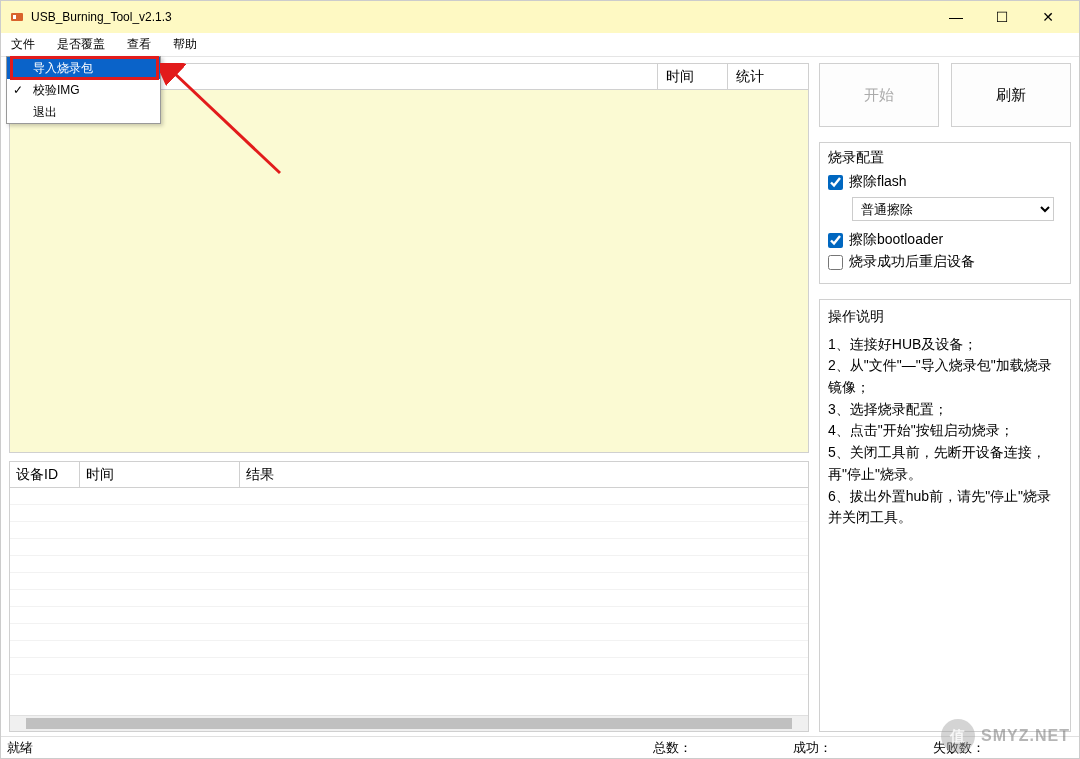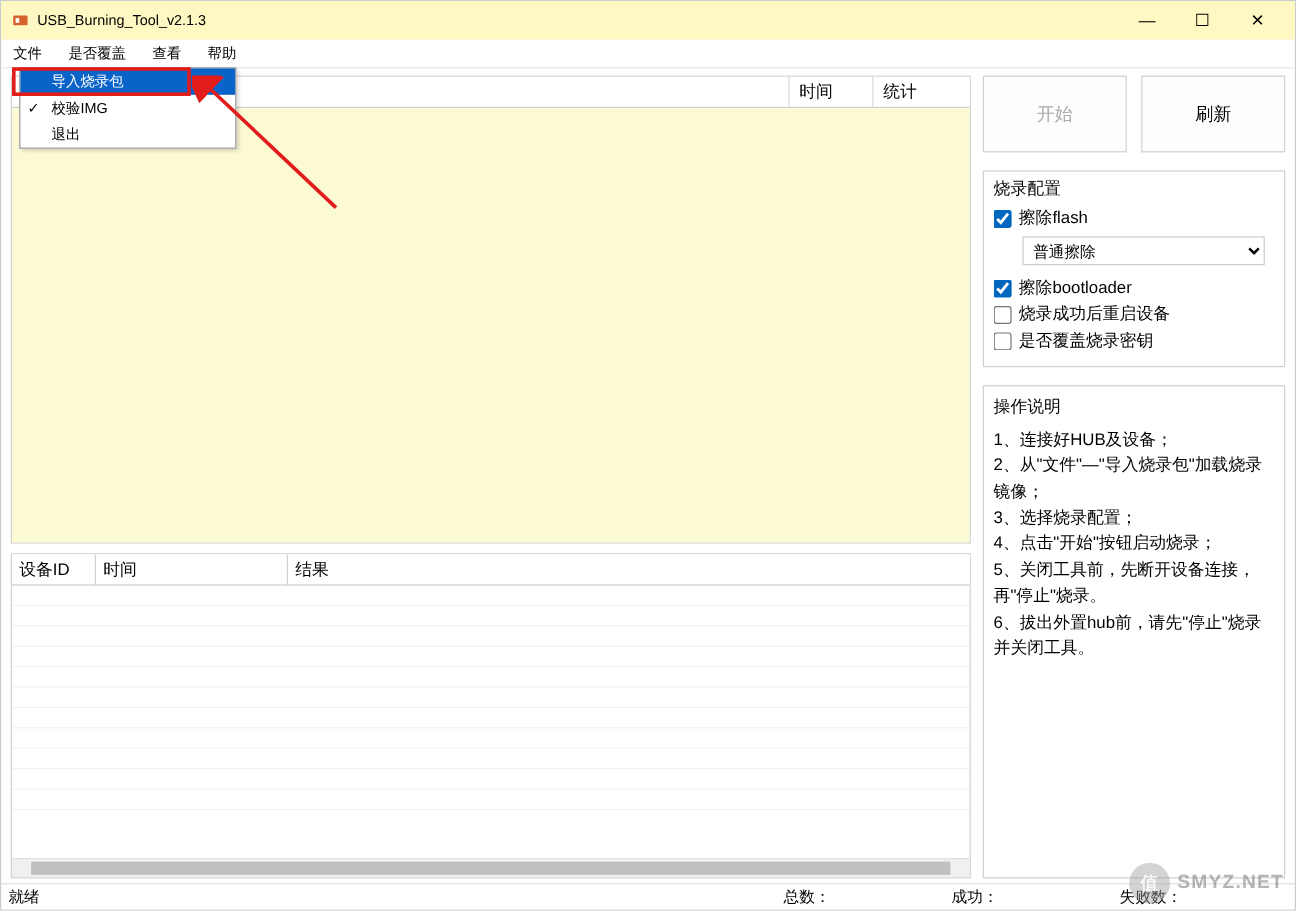--- a/index.html
+++ b/index.html
@@ -37,21 +37,21 @@
 .config-panel input[type=checkbox] { width: 15px; height: 15px; accent-color: #0067c0; }
 .config-panel select { width: 100%; height: 24px; font-size: 13px; margin: 2px 0 6px 24px; width: calc(100% - 32px); border: 1px solid #ccc; padding: 0 4px; background: #fff; }
 .key-panel { height: 140px; }
 .key-panel .key-head { display: flex; height: 22px; font-size: 13px; }
 .key-panel .key-head .kh { border-right: 1px solid #d0d0d0; border-bottom: 1px solid #d0d0d0; padding: 2px 4px; }
 .key-panel .key-head .kh:last-child { border-right: none; flex: 1; }
 .instr-panel { flex: 1; font-size: 14px; line-height: 1.55; overflow: hidden; }
 .statusbar { height: 22px; border-top: 1px solid #e0e0e0; display: flex; align-items: center; font-size: 13px; padding: 0 6px; }
 .statusbar .sb-left { flex: 1; }
 .statusbar .sb-item { width: 140px; }
-.file-menu { position: absolute; left: 16px; top: 56px; width: 181px; background: #fff; border: 1px solid #999; box-shadow: 2px 2px 4px rgba(0,0,0,0.2); z-index: 10; }
+.file-menu { position: absolute; left: 6px; top: 56px; width: 155px; background: #fff; border: 1px solid #999; box-shadow: 2px 2px 4px rgba(0,0,0,0.2); z-index: 10; }
 .file-menu .fm-item { height: 22px; display: flex; align-items: center; padding: 0 8px 0 26px; font-size: 12px; position: relative; }
 .file-menu .fm-item.highlight { background: #0a63c9; color: #fff; }
 .file-menu .fm-check { position: absolute; left: 6px; font-size: 12px; }
 .red-box { position: absolute; left: 10px; top: 56px; width: 149px; height: 24px; border: 3px solid #e21b1b; z-index: 11; pointer-events: none; }
 .red-arrow { position: absolute; left: 160px; top: 63px; z-index: 12; pointer-events: none; }
 .watermark { position: absolute; right: 10px; bottom: 6px; font-size: 16px; font-weight: bold; color: rgba(120,120,120,0.55); letter-spacing: 1px; z-index: 20; pointer-events: none; display:flex; align-items:center; gap:6px;}
 .watermark .wm-badge { width: 34px; height: 34px; border-radius: 50%; background: rgba(160,160,160,0.45); display:flex; align-items:center; justify-content:center; color: rgba(255,255,255,0.8); font-size: 15px; }
 </style>
 </head>
 <body>
@@ -131,24 +131,20 @@
           <option>普通擦除</option>
         </select>
         <label>
           <input type="checkbox" checked="" style="">
           <span>擦除bootloader</span>
         </label>
         <label>
           <input type="checkbox" style="">
           <span>烧录成功后重启设备</span>
         </label>
-        <label>
-          <input type="checkbox" style="">
-          <span>是否覆盖烧录密钥</span>
-        </label>
       </div>
 
 
       <div class="panel instr-panel">
         <div class="panel-title-in">操作说明</div>
         <div>1、连接好HUB及设备；</div>
         <div>2、从"文件"—"导入烧录包"加载烧录镜像；</div>
         <div>3、选择烧录配置；</div>
         <div>4、点击"开始"按钮启动烧录；</div>
         <div>5、关闭工具前，先断开设备连接，再"停止"烧录。</div>

